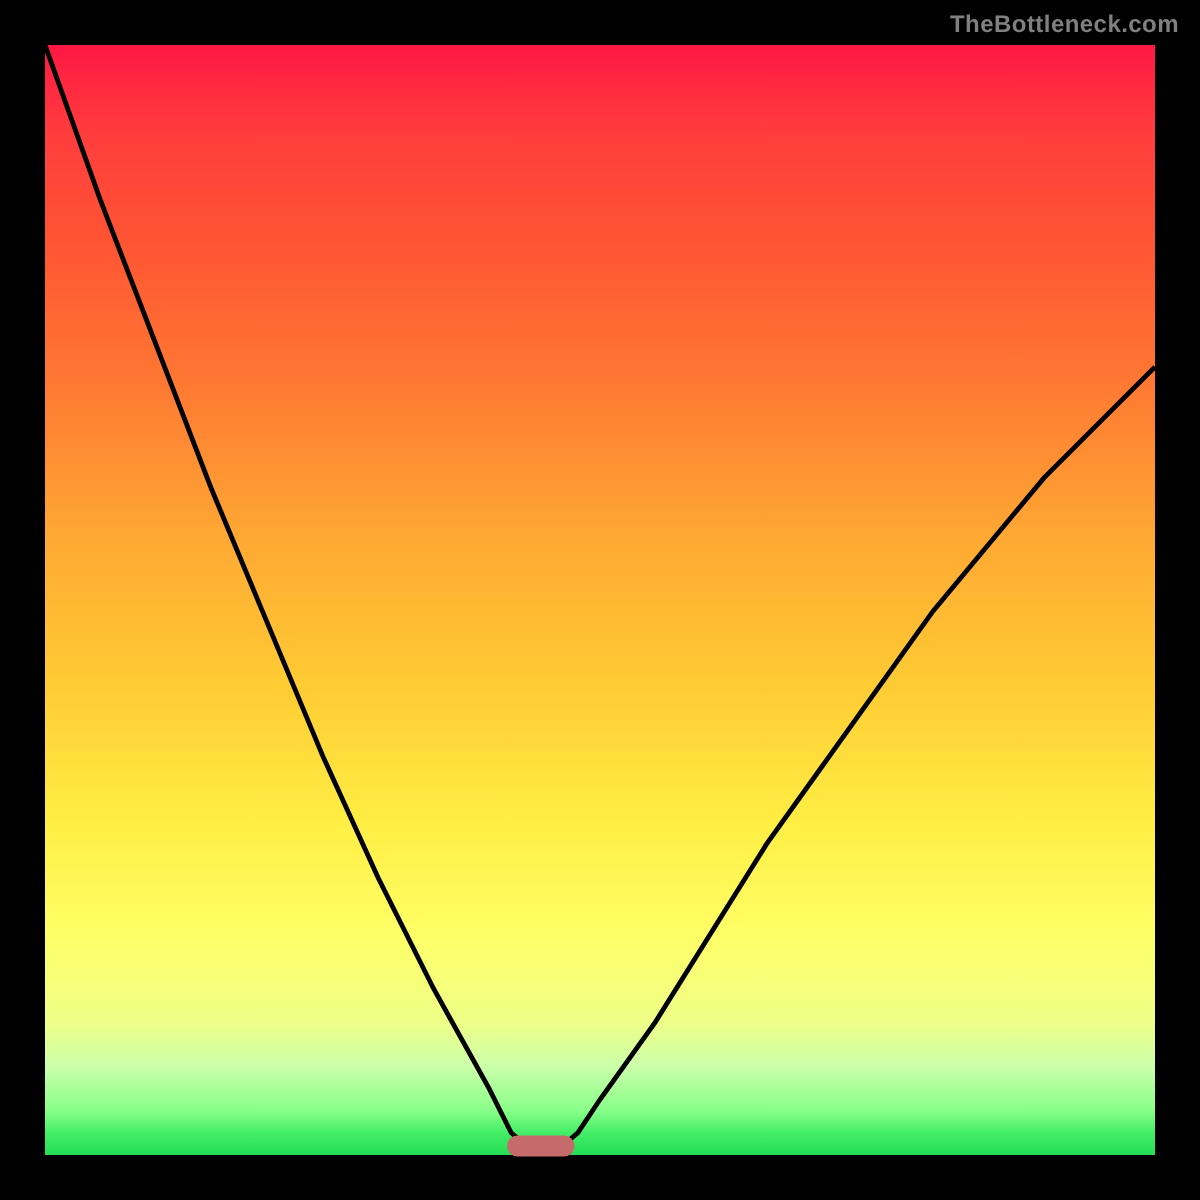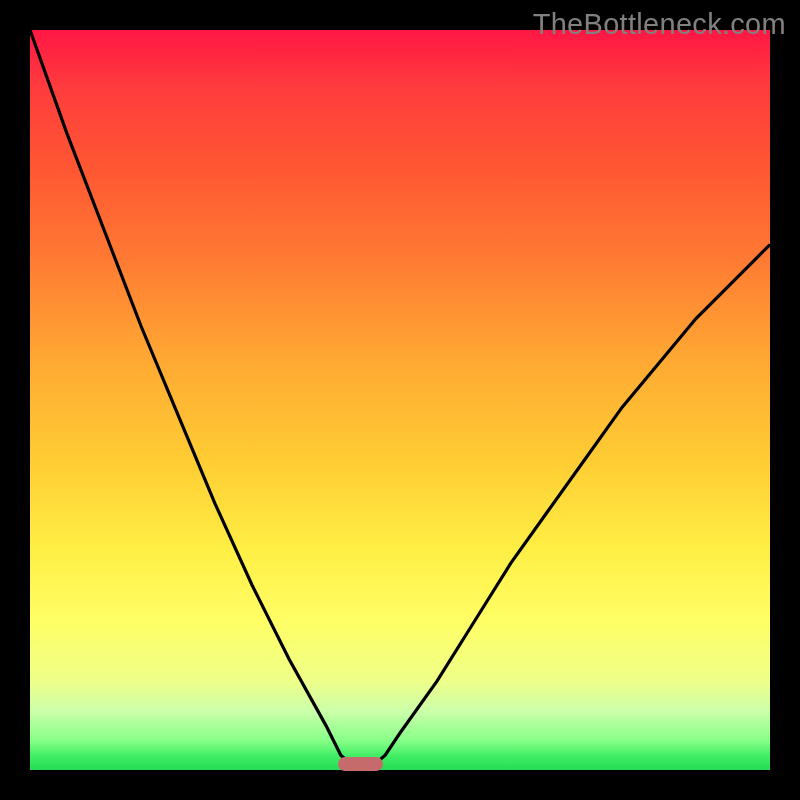--- a/index.html
+++ b/index.html
@@ -9,22 +9,22 @@
       height: 800px;
       background: #000;
       position: relative;
       font-family: Arial, sans-serif;
     }
     .watermark {
       position: absolute;
       top: 8px;
       right: 14px;
       color: #808080;
-      font-size: 29px;
-      font-weight: 400;
+      font-size: 16px;
+      font-weight: 700;
       z-index: 10;
       letter-spacing: 0.3px;
     }
     .plot-area {
       position: absolute;
       top: 30px;
       left: 30px;
       width: 740px;
       height: 740px;
       background: linear-gradient(to bottom,

